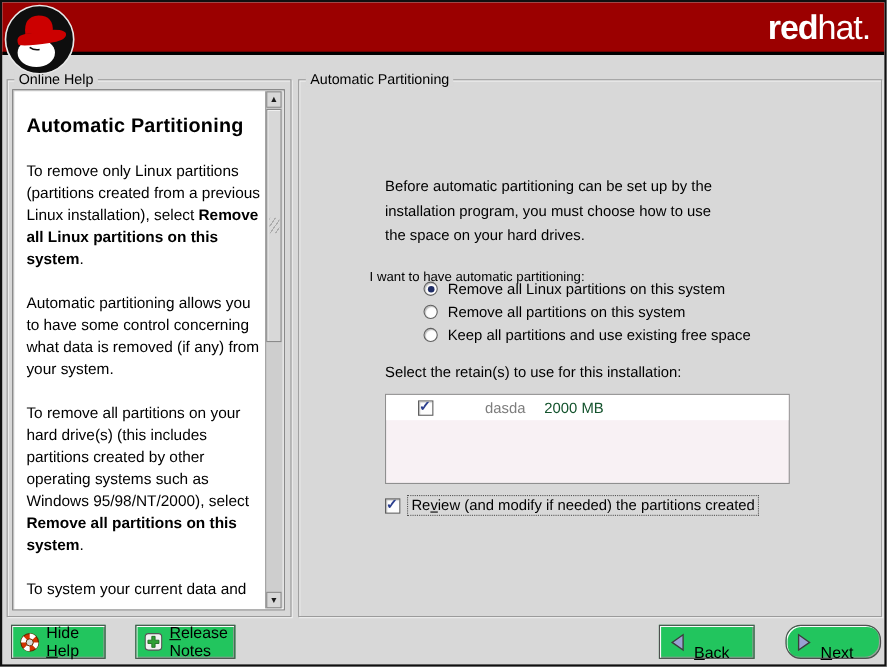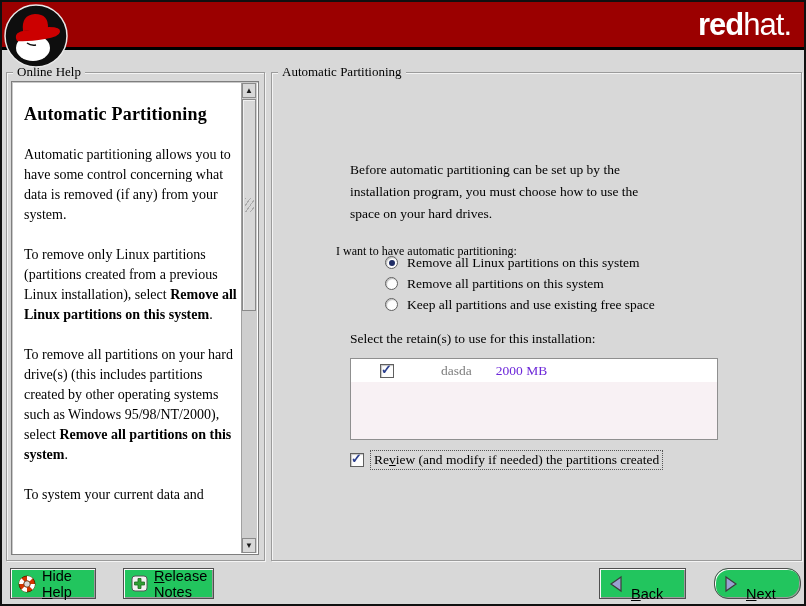--- a/index.html
+++ b/index.html
@@ -8,21 +8,21 @@
     background:#d8d8d8;border:2px solid #101010;overflow:hidden;
     font-family:"Liberation Sans",sans-serif;color:#000;
   }
   
   .banner{position:absolute;left:0;top:0;width:802px;height:45px;background:#9b0000;border-bottom:3px solid #000;}
   .wordmark{position:absolute;top:5px;right:13px;font-size:31px;color:#fff;letter-spacing:-1px;}
   .wordmark .bold{font-weight:700;}
   .wordmark .light{font-weight:400;}
   .logo{position:absolute;left:1px;top:1px;z-index:6;}
   
-  .frame{position:absolute;border:1px solid #9b9b9b;box-shadow:inset 1px 1px 0 #f4f4f4,1px 1px 0 #f4f4f4;font-family:Liberation Serif, serif;}
+  .frame{position:absolute;border:1px solid #9b9b9b;box-shadow:inset 1px 1px 0 #f4f4f4,1px 1px 0 #f4f4f4;}
   .frame-label{position:absolute;top:-9px;left:6px;background:#d8d8d8;padding:0 4px;font-size:13px;white-space:nowrap;}
   .help-frame{left:4px;top:70px;width:257px;height:487px;}
   .main-frame{left:269px;top:70px;width:529px;height:487px;}
   
   .help-viewport{position:absolute;left:4px;top:8px;width:246px;height:472px;background:#fff;
     border:1px solid #7e7e7e;box-shadow:inset 1px 1px 0 #c9c9c9;overflow:hidden;}
   .help-text{position:absolute;left:0;top:0;right:16px;bottom:0;overflow:hidden;padding:10px 2px 0 12px;}
   .help-text h1{font-size:18px;font-weight:700;margin:12px 0 0 0;letter-spacing:0.2px;}
   .help-text p{margin:20px 0 0 0;font-size:14px;line-height:20px;}
   .help-text b{font-weight:700;}
@@ -48,21 +48,21 @@
   .radio-label{font-size:13.5px;}
   .drive-prompt{position:absolute;left:78px;top:258px;font-size:13.5px;}
   .listbox{position:absolute;left:78px;top:285px;width:366px;height:80px;background:#f8f1f4;
     border:1px solid #8f8f8f;overflow:hidden;}
   .drive-row{display:flex;align-items:center;height:23px;background:#fff;}
   .checkbox{width:14px;height:14px;background:#fdfdfd;border:1px solid #5f5f5f;box-sizing:border-box;
     box-shadow:inset 1px 1px 1px #c4c4c4;position:relative;flex:none;}
   .checkbox .check{position:absolute;left:0px;top:-3px;font-size:13px;font-weight:700;color:#2b3f8e;}
   .drive-row .checkbox{margin-left:29px;}
   .drive-name{margin-left:47px;font-size:13.5px;color:#7d7d7d;}
-  .drive-size{margin-left:24px;font-size:13.5px;color:#6d28d9;}
+  .drive-size{margin-left:17px;font-size:13.5px;color:#14532d;}
   .review-row{position:absolute;left:78px;top:377px;display:flex;align-items:center;}
   .review-label{margin-left:6px;font-size:13.5px;border:1px dotted #555;padding:1px 3px;}
   u{text-decoration:underline;}
   
   .btn{position:absolute;top:566px;height:31px;background:#22c55e;border:1px solid #4f4f4f;
     box-sizing:border-box;box-shadow:inset 1px 1px 0 #fafafa,inset -1px -1px 0 #9b9b9b;
     display:flex;align-items:center;font-size:14.5px;cursor:default;}
   .btn .ic{margin:0 6px 0 7px;display:flex;flex:none;}
   .btn-hide-help{left:8px;width:86px;}
   .btn-release{left:121px;width:91px;}
@@ -86,22 +86,22 @@
   <div class="wordmark">
     <span class="bold">red</span><span class="light">hat.</span>
   </div>
 
   <div class="frame help-frame">
     <span class="frame-label">Online Help</span>
     <div class="help-viewport">
       <div class="help-text">
         <h1>Automatic Partitioning</h1>
         <div id="help-paragraphs">
+            <p>To remove only Linux partitions (partitions created from a previous Linux installation), select <b>Remove all Linux partitions on this system</b>.</p>
             <p>Automatic partitioning allows you to have some control concerning what data is removed (if any) from your system.</p>
-            <p>To remove only Linux partitions (partitions created from a previous Linux installation), select <b>Remove all Linux partitions on this system</b>.</p>
             <p>To remove all partitions on your hard drive(s) (this includes partitions created by other operating systems such as Windows 95/98/NT/2000), select <b>Remove all partitions on this system</b>.</p>
             <p>To system your current data and</p>
           </div>
       </div>
       <div class="scrollbar">
         <div class="sb-btn sb-up">▲</div>
         <div class="sb-thumb">
           <div class="sb-grip"></div>
         </div>
         <div class="sb-btn sb-down">▼</div>

